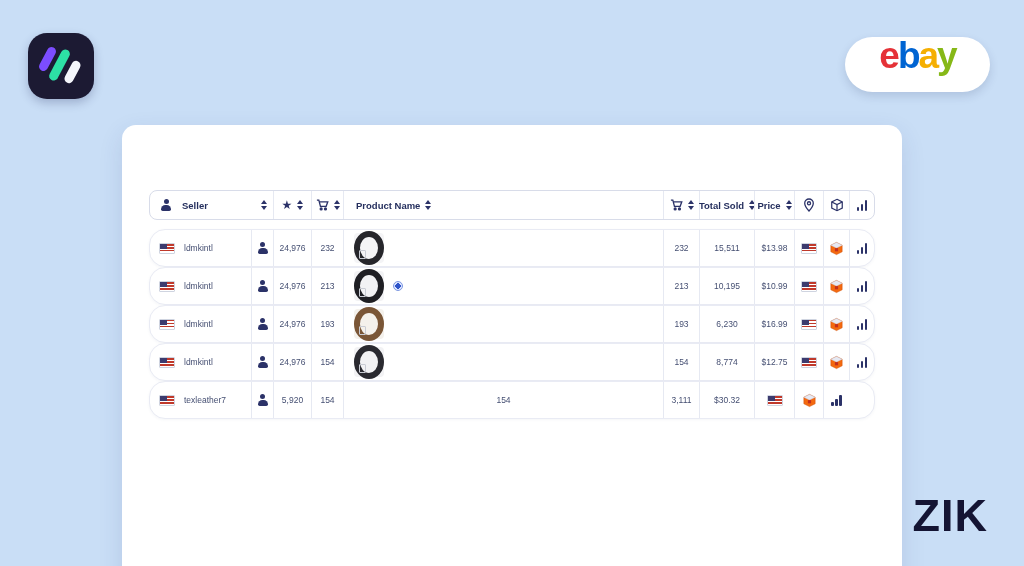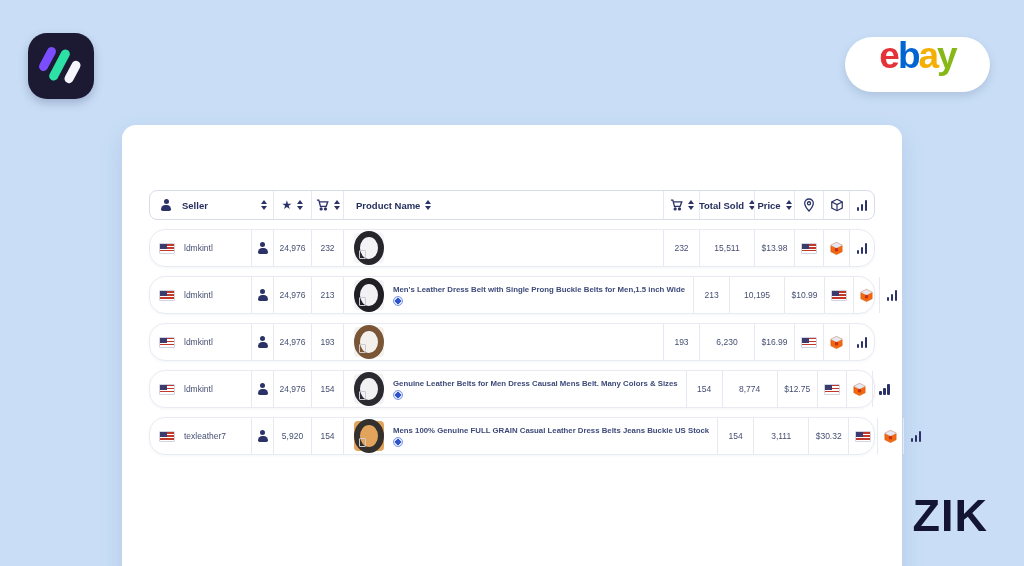--- a/index.html
+++ b/index.html
@@ -67,21 +67,21 @@
   .sort .dn { border-top:4px solid #2b3268; }
 
   
   .person { position:relative; width:12px; height:12px; flex:0 0 auto; }
   .person::before { content:''; position:absolute; left:3.5px; top:0; width:5px; height:5px; border-radius:50%; background:#2b3268; }
   .person::after { content:''; position:absolute; left:1px; top:5.5px; width:10px; height:6px; border-radius:5px 5px 2px 2px; background:#2b3268; }
 
   
   .trow {
     height:38px; border:1px solid #e9ebf4; border-radius:16px;
-    margin-bottom:9px; background:#fff;
+    background:#fff;
     box-shadow:0 1px 3px rgba(60,70,120,.05);
   }
   .txt { font-size:8.5px; color:#454f72; white-space:nowrap; }
   .c-seller { justify-content:flex-start; }
 
   
   .flag { position:relative; width:16px; height:11px; border:0.5px solid #cfd4e0; border-radius:1px;
     background:repeating-linear-gradient(180deg,#c0392b 0 1.5px,#ffffff 1.5px 3px); flex:0 0 auto; }
   .flag::after { content:''; position:absolute; left:0; top:0; width:7px; height:5.5px; background:#3c3b6e; }
 
@@ -265,21 +265,20 @@
         </div>
       <div class="cell bl">
           <span class="txt">24,976</span>
         </div>
       <div class="cell bl">
           <span class="txt">213</span>
         </div>
       <div class="cell bl c-product">
         <span class="belt" style="--bg:#f2f2f4;--belt:#1f1f24"></span>
         <span class="pcol">
-            <span class="pname">Men's Leather Dress Belt with Single Prong Buckle Belts for Men,1.5 inch Wide</span>
             <span class="globe"></span>
           </span>
       </div>
       <div class="cell bl">
           <span class="txt">213</span>
         </div>
       <div class="cell bl">
           <span class="txt">10,195</span>
         </div>
       <div class="cell bl">
@@ -362,24 +361,20 @@
           <span class="person"></span>
         </div>
       <div class="cell bl">
           <span class="txt">24,976</span>
         </div>
       <div class="cell bl">
           <span class="txt">154</span>
         </div>
       <div class="cell bl c-product">
         <span class="belt" style="--bg:#f2f2f4;--belt:#2a2a30"></span>
-        <span class="pcol">
-            <span class="pname">Genuine Leather Belts for Men Dress Causal Mens Belt. Many Colors &amp; Sizes</span>
-            <span class="globe"></span>
-          </span>
       </div>
       <div class="cell bl">
           <span class="txt">154</span>
         </div>
       <div class="cell bl">
           <span class="txt">8,774</span>
         </div>
       <div class="cell bl">
           <span class="txt">$12.75</span>
         </div>
@@ -411,27 +406,20 @@
         </div>
       <div class="cell bl">
           <span class="person"></span>
         </div>
       <div class="cell bl">
           <span class="txt">5,920</span>
         </div>
       <div class="cell bl">
           <span class="txt">154</span>
         </div>
-      <div class="cell bl c-product">
-        <span class="belt" style="--bg:#e2a45c;--belt:#33302e"></span>
-        <span class="pcol">
-            <span class="pname">Mens 100% Genuine FULL GRAIN Casual Leather Dress Belts Jeans Buckle US Stock</span>
-            <span class="globe"></span>
-          </span>
-      </div>
       <div class="cell bl">
           <span class="txt">154</span>
         </div>
       <div class="cell bl">
           <span class="txt">3,111</span>
         </div>
       <div class="cell bl">
           <span class="txt">$30.32</span>
         </div>
       <div class="cell bl">

